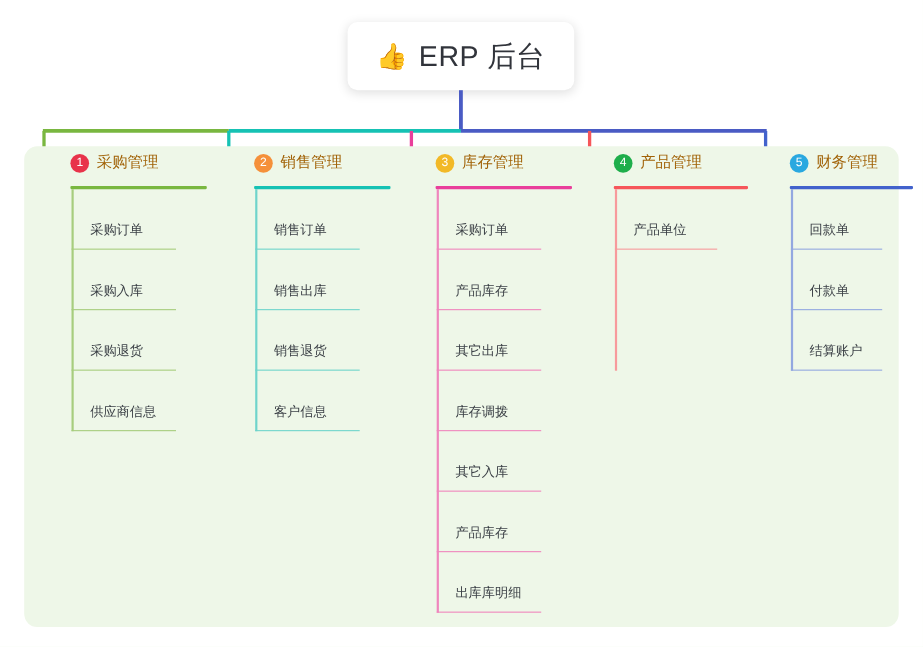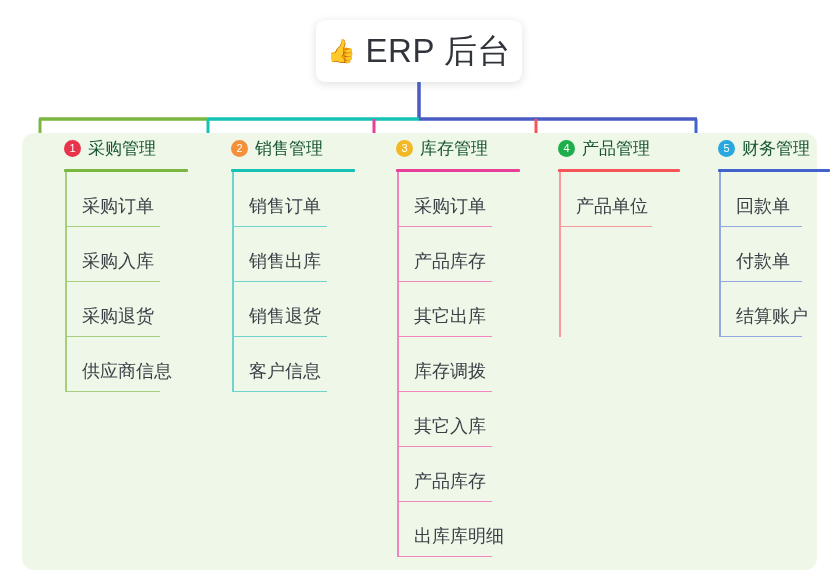--- a/index.html
+++ b/index.html
@@ -31,21 +31,21 @@
     gap: 10px;
     box-sizing: border-box;
   }
   #root-icon {
     font-size: 23px;
     line-height: 1;
     color: #f5c342;
     display: inline-block;
   }
   #root-title {
-    font-size: 33px;
+    font-size: 26px;
     color: #31343b;
     letter-spacing: 0.5px;
     white-space: nowrap;
   }
 
   
   #connectors {
     position: absolute;
     left: 0;
     top: 0;
@@ -83,22 +83,22 @@
     height: 17px;
     border-radius: 50%;
     color: #ffffff;
     font-size: 11px;
     line-height: 17px;
     text-align: center;
     flex: 0 0 auto;
     font-family: "Liberation Sans", sans-serif;
   }
   .col-title {
-    font-size: 17px;
-    color: #14532d;
+    font-size: 14px;
+    color: #a16207;
     white-space: nowrap;
   }
   .header-rule {
     height: 3px;
     border-radius: 1px;
     margin-top: 6px;
   }
 
   .items {
     position: relative;
@@ -111,21 +111,21 @@
   }
   .item {
     position: relative;
     height: 55px;
     box-sizing: border-box;
   }
   .item-label {
     position: absolute;
     left: 32px;
     bottom: 9px;
-    font-size: 18px;
+    font-size: 12px;
     color: #3a3f45;
     white-space: nowrap;
   }
   .item-rule {
     position: absolute;
     left: 15px;
     bottom: 0;
     height: 1.5px;
   }
 </style>

